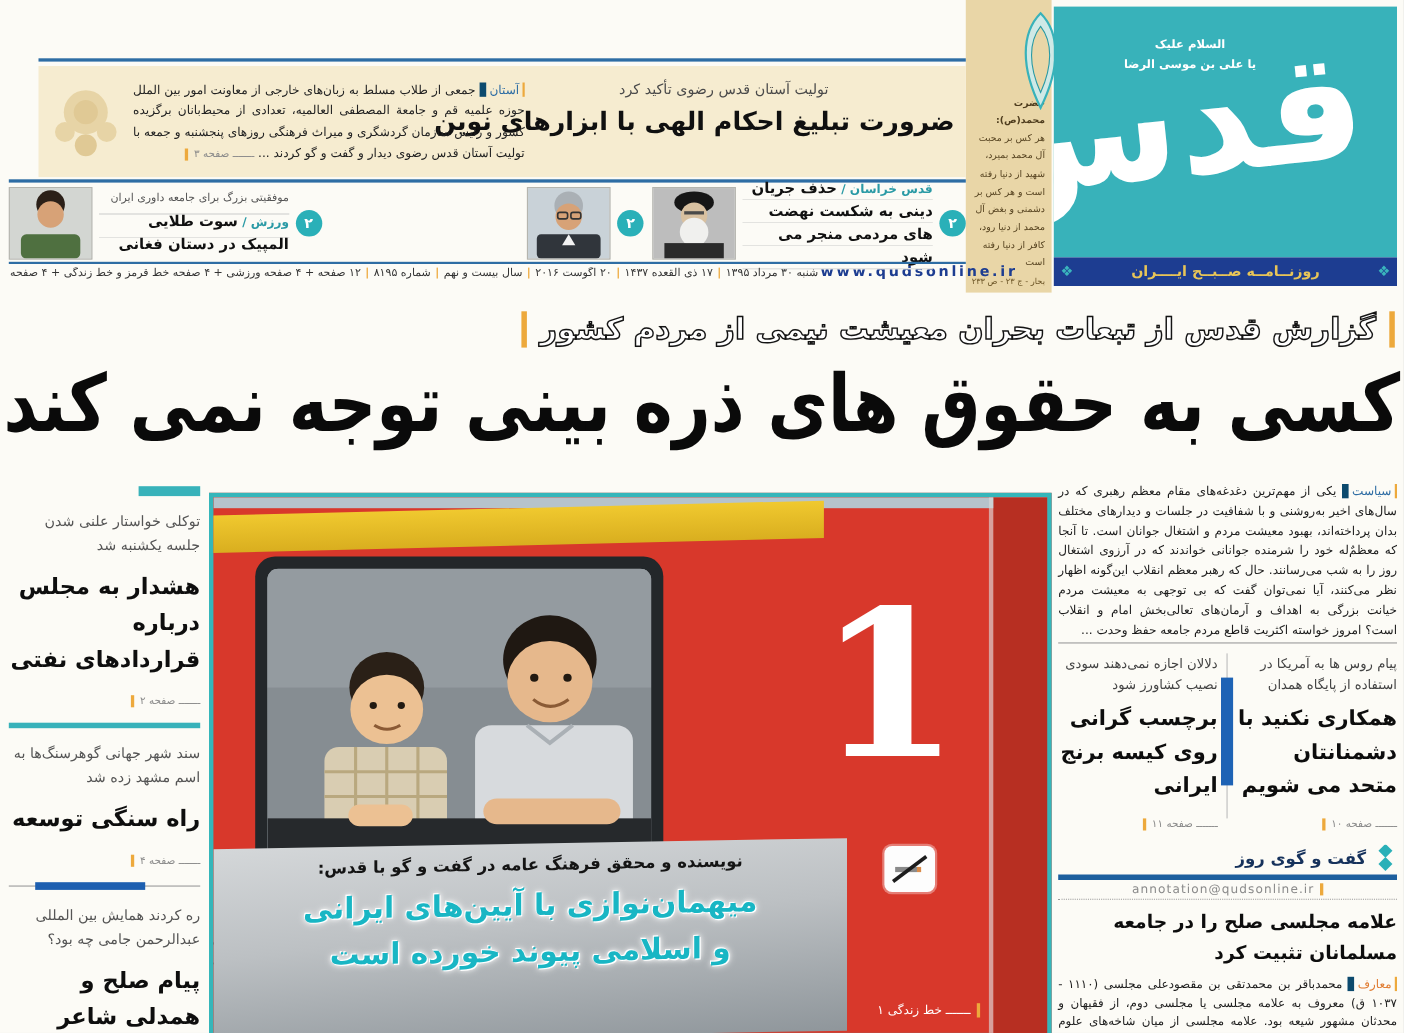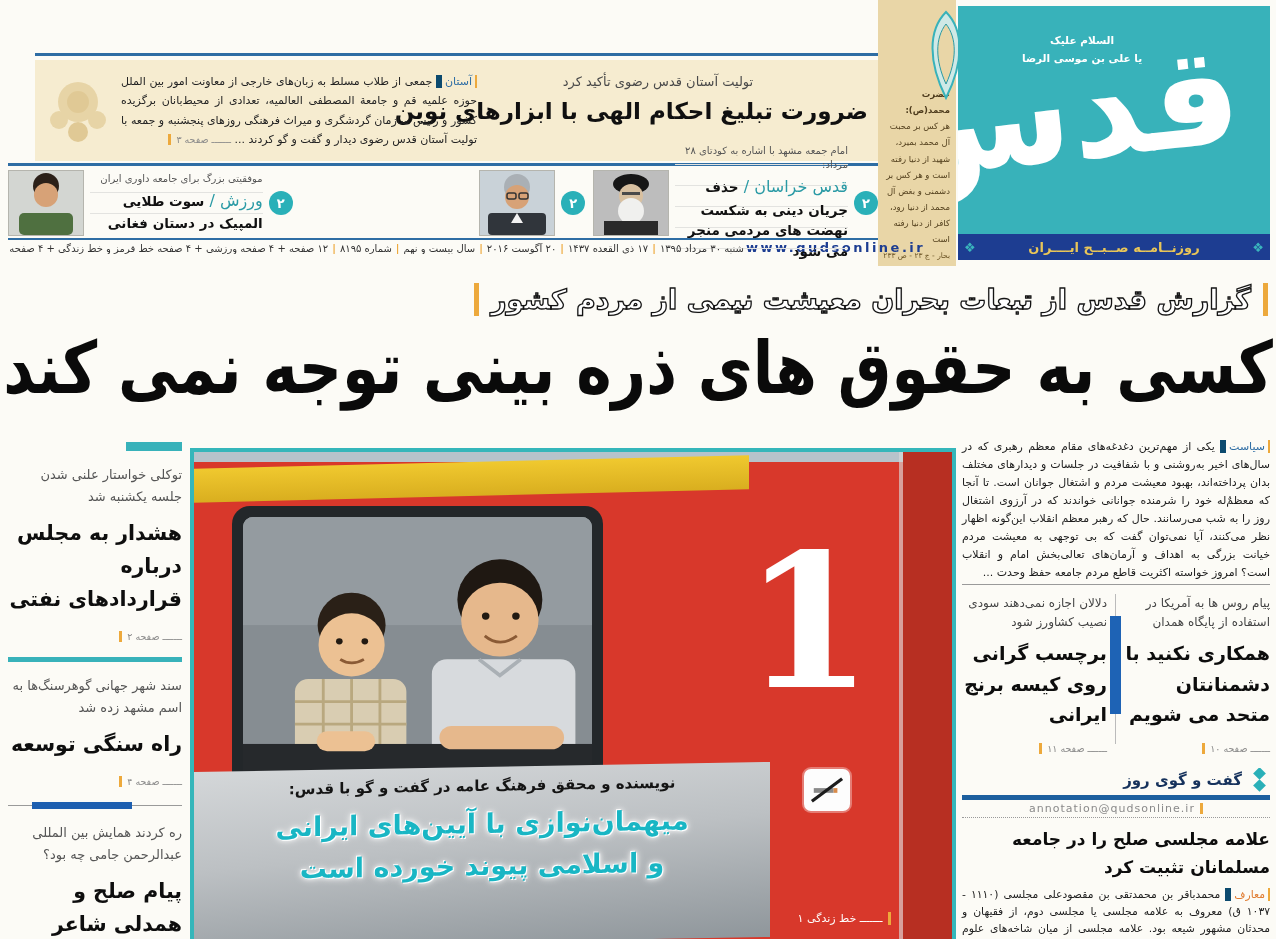--- a/index.html
+++ b/index.html
@@ -42,21 +42,21 @@
   .lbl-orange{color:#e07b30;}
   .pageref{color:#8a8a8a;font-size:9.5px;border-left:3px solid #eda93c;padding-left:5px;}
   .rule2{left:8px;top:163px;width:870px;height:3px;}
   .strip{left:8px;top:168px;width:870px;height:70px;display:flex;gap:8px;}
   .strip-item{flex:1;display:flex;align-items:center;gap:6px;}
   .badge{flex:0 0 24px;width:24px;height:24px;border-radius:50%;background:#2ab0b8;color:#fff;
          font-size:13px;font-weight:bold;display:flex;align-items:center;justify-content:center;}
   .strip-text{flex:1;background:repeating-linear-gradient(to bottom,transparent 0 20px,#e3e3e0 20px 21px);}
   .strip-kicker{font-size:10px;color:#555;line-height:1.4;margin-bottom:3px;}
   .strip-title{font-size:13.5px;font-weight:bold;color:#111;line-height:1.55;}
-  .strip-label{color:#2a9aa5;font-weight:normal;font-size:16px;}
+  .strip-label{color:#2a9aa5;font-weight:bold;font-size:11px;}
   .strip-photo{flex:0 0 74px;width:74px;height:64px;border:1px solid #b5b5ae;background:#ddd;}
   .rule3{left:8px;top:238px;width:870px;height:2px;}
   .dateline{left:8px;top:243px;width:736px;display:flex;align-items:center;font-size:10px;
             color:#333;white-space:nowrap;overflow:hidden;}
   .dateline .seg::after{content:"|";color:#eda93c;font-weight:bold;margin:0 4px;}
 
   
   .lead-kicker{right:8px;top:283px;display:inline-block;font-size:27px;font-weight:bold;color:#fff;
                -webkit-text-stroke:1.3px #141414;text-shadow:0 0 1px #141414;
                border-left:5px solid #eda93c;border-right:5px solid #eda93c;padding:1px 12px;
@@ -171,21 +171,20 @@
     <div class="tb-para">
       <span class="lbl lbl-blue">آستان</span><span> جمعی از طلاب مسلط به زبان‌های خارجی از معاونت امور بین الملل حوزه علمیه قم و جامعة المصطفی العالمیه، تعدادی از محیط‌بانان برگزیده کشور و رئیس سازمان گردشگری و میراث فرهنگی روزهای پنجشنبه و جمعه با تولیت آستان قدس رضوی دیدار و گفت و گو کردند ... </span><span class="pageref">ـــــــ صفحه ۳</span>
     </div>
   </div>
   <div class="abs rule rule2"></div>
 
   <div class="abs strip">
     <div class="strip-item">
       <div class="badge">۲</div>
       <div class="strip-text">
-        <div class="strip-kicker">امام جمعه مشهد با اشاره به کودتای ۲۸ مرداد:</div>
         <div class="strip-title"><span class="strip-label">قدس خراسان / </span><span>حذف جریان دینی به شکست نهضت های مردمی منجر می شود</span></div>
       </div>
       <svg class="strip-photo" viewBox="0 0 74 64">
         <rect width="74" height="64" fill="#bdbdbd"></rect>
         <ellipse cx="37" cy="13" rx="18" ry="10" fill="#161616"></ellipse>
         <circle cx="37" cy="25" r="12" fill="#d8c0a0"></circle>
         <ellipse cx="37" cy="40" rx="13" ry="13" fill="#f0f0ee"></ellipse>
         <rect x="10" y="50" width="54" height="14" fill="#2a2a2a"></rect>
         <rect x="28" y="21" width="18" height="3" fill="#4a4a4a"></rect>
       </svg>

